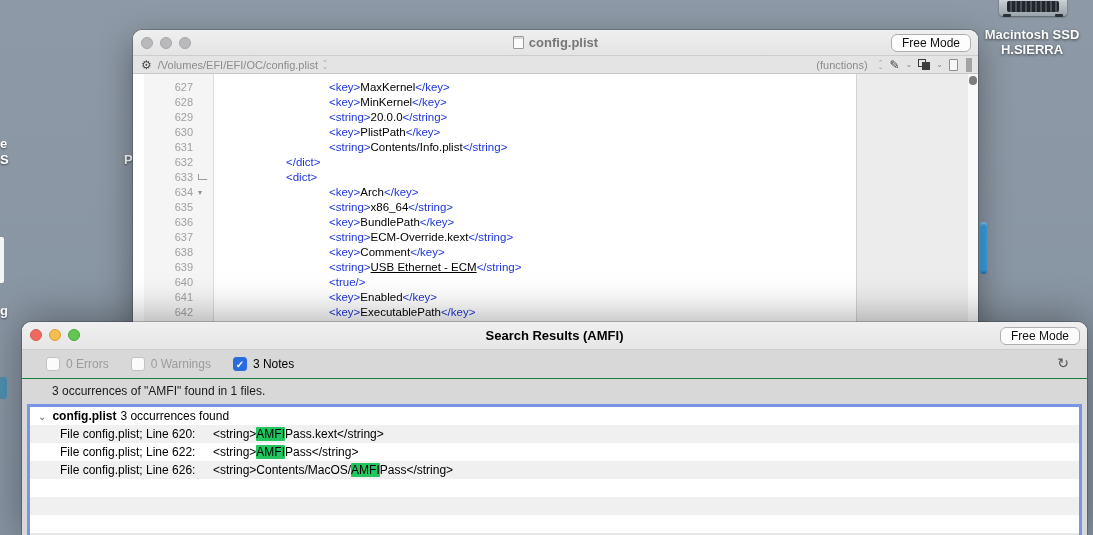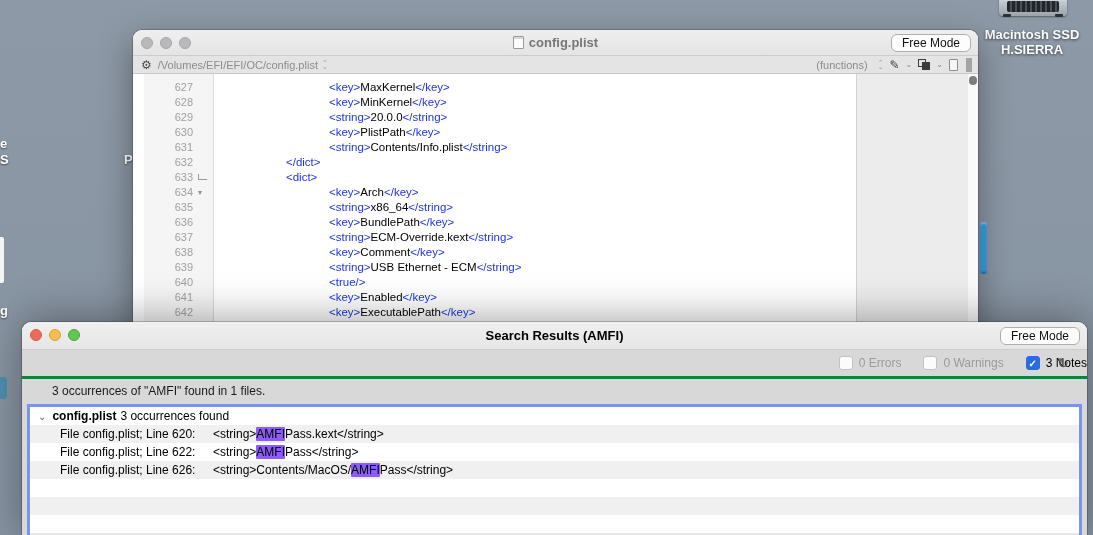--- a/index.html
+++ b/index.html
@@ -71,42 +71,42 @@
   .sidepanel{width:112px;background:#ececec;border-left:1px solid #d2d2d2;}
   .vscroll{width:10px;background:#fafafa;position:relative;}
   .vscroll .thumb{position:absolute;left:1px;top:2px;width:8px;height:9px;border-radius:4px;background:#7d7d7d;}
   
   .search-window{position:absolute;left:22px;top:322px;width:1065px;height:220px;z-index:20;
                  background:#d8d8d8;border-radius:9px 9px 0 0;
                  box-shadow:0 -4px 40px rgba(0,0,0,.35),0 0 0 1px rgba(0,0,0,.2);}
   .search-window .titlebar{height:28px;background:linear-gradient(180deg,#f0f0f0,#e6e6e6);}
   .search-window .win-title{top:6px;color:#000;}
   .search-window .free-mode{top:5px;}
-  .toolbar{position:relative;height:29px;background:#d8d8d8;border-bottom:3px solid #15803d;
-           display:flex;align-items:center;gap:22px;padding-left:24px;justify-content:flex-end;}
+  .toolbar{position:relative;height:29px;background:#d8d8d8;border-bottom:1px solid #15803d;
+           display:flex;align-items:center;gap:22px;padding-left:24px;}
   .filter{display:flex;align-items:center;gap:6px;font-size:12px;}
   .cb{width:14px;height:14px;border-radius:3px;background:#fbfbfb;border:1px solid #c2c2c2;
       color:#fff;font-size:10px;line-height:13px;text-align:center;font-weight:700;}
   .cb.on{background:#2a6bdf;border-color:#2a6bdf;}
   .cb-label{color:#9b9b9b;}
   .cb-label.on{color:#000;}
   .refresh{position:absolute;right:18px;top:5px;font-size:14px;color:#555;}
   .statusrow{height:25px;background:#d8d8d8;font-size:12px;color:#1a1a1a;
              padding:5px 0 0 30px;}
   .results{position:absolute;left:5px;right:5px;top:82px;bottom:0;background:#e6e6e6;
            border:3px solid #7a95e6;border-bottom:none;overflow:hidden;}
   .rhead{height:18px;background:#fff;display:flex;align-items:center;font-size:12px;padding-left:8px;gap:4px;}
   .rhead .chev{color:#666;font-size:10px;margin-right:2px;}
   .rhead .gname{font-weight:700;color:#000;}
   .rhead .gsuffix{color:#000;}
   .rrow{height:18px;display:flex;align-items:center;font-size:12px;color:#000;background:#fff;}
   .rrow.alt{background:#f0f0f0;}
   .rloc{display:inline-block;margin-left:30px;width:153px;}
   .rcode{white-space:pre;}
-  .hl{background:#8b5cf6;border-radius:1px;}
+  .hl{background:#22c55e;border-radius:1px;}
 </style>
 </head>
 <body>
 
 <div class="screen">
 
   <div id="fragments">
       <span class="frag" style="left: 0px; top: 136px;">e</span>
       <span class="frag" style="left: 0px; top: 152px;">S</span>
       <span class="frag" style="left: 124px; top: 152px;">P</span>
@@ -190,21 +190,21 @@
           <div class="code-line" style="padding-left: 115px;"><span style="color: rgb(31, 53, 220);">&lt;string&gt;</span><span style="color: rgb(0, 0, 0);">20.0.0</span><span style="color: rgb(31, 53, 220);">&lt;/string&gt;</span></div>
           <div class="code-line" style="padding-left: 115px;"><span style="color: rgb(31, 53, 220);">&lt;key&gt;</span><span style="color: rgb(0, 0, 0);">PlistPath</span><span style="color: rgb(31, 53, 220);">&lt;/key&gt;</span></div>
           <div class="code-line" style="padding-left: 115px;"><span style="color: rgb(31, 53, 220);">&lt;string&gt;</span><span style="color: rgb(0, 0, 0);">Contents/Info.plist</span><span style="color: rgb(31, 53, 220);">&lt;/string&gt;</span></div>
           <div class="code-line" style="padding-left: 72px;"><span style="color: rgb(31, 53, 220);">&lt;/dict&gt;</span></div>
           <div class="code-line" style="padding-left: 72px;"><span style="color: rgb(31, 53, 220); margin-top: 34px;">&lt;dict&gt;</span></div>
           <div class="code-line" style="padding-left: 115px;"><span style="color: rgb(31, 53, 220);">&lt;key&gt;</span><span style="color: rgb(0, 0, 0);">Arch</span><span style="color: rgb(31, 53, 220);">&lt;/key&gt;</span></div>
           <div class="code-line" style="padding-left: 115px;"><span style="color: rgb(31, 53, 220);">&lt;string&gt;</span><span style="color: rgb(0, 0, 0);">x86_64</span><span style="color: rgb(31, 53, 220);">&lt;/string&gt;</span></div>
           <div class="code-line" style="padding-left: 115px;"><span style="color: rgb(31, 53, 220);">&lt;key&gt;</span><span style="color: rgb(0, 0, 0);">BundlePath</span><span style="color: rgb(31, 53, 220);">&lt;/key&gt;</span></div>
           <div class="code-line" style="padding-left: 115px;"><span style="color: rgb(31, 53, 220);">&lt;string&gt;</span><span style="color: rgb(0, 0, 0);">ECM-Override.kext</span><span style="color: rgb(31, 53, 220);">&lt;/string&gt;</span></div>
           <div class="code-line" style="padding-left: 115px;"><span style="color: rgb(31, 53, 220);">&lt;key&gt;</span><span style="color: rgb(0, 0, 0);">Comment</span><span style="color: rgb(31, 53, 220);">&lt;/key&gt;</span></div>
-          <div class="code-line" style="padding-left: 115px;"><span style="color: rgb(31, 53, 220);">&lt;string&gt;</span><span style="color: rgb(0, 0, 0);">USB Ethernet - ECM</span><span style="color: rgb(31, 53, 220);">&lt;/string&gt;</span></div>
+          <div class="code-line" style="padding-left: 115px;"><span style="color: rgb(31, 53, 220);">&lt;string&gt;</span><span style="color: rgb(0, 0, 0); text-decoration: underline;">USB Ethernet - ECM</span><span style="color: rgb(31, 53, 220);">&lt;/string&gt;</span></div>
           <div class="code-line" style="padding-left: 115px;"><span style="color: rgb(31, 53, 220);">&lt;true/&gt;</span></div>
           <div class="code-line" style="padding-left: 115px;"><span style="color: rgb(31, 53, 220);">&lt;key&gt;</span><span style="color: rgb(0, 0, 0);">Enabled</span><span style="color: rgb(31, 53, 220);">&lt;/key&gt;</span></div>
           <div class="code-line" style="padding-left: 115px;"><span style="color: rgb(31, 53, 220);">&lt;key&gt;</span><span style="color: rgb(0, 0, 0);">ExecutablePath</span><span style="color: rgb(31, 53, 220);">&lt;/key&gt;</span></div>
         </div>
       <div class="sidepanel"></div>
       <div class="vscroll">
         <div class="thumb"></div>
       </div>
     </div>
   </div>

